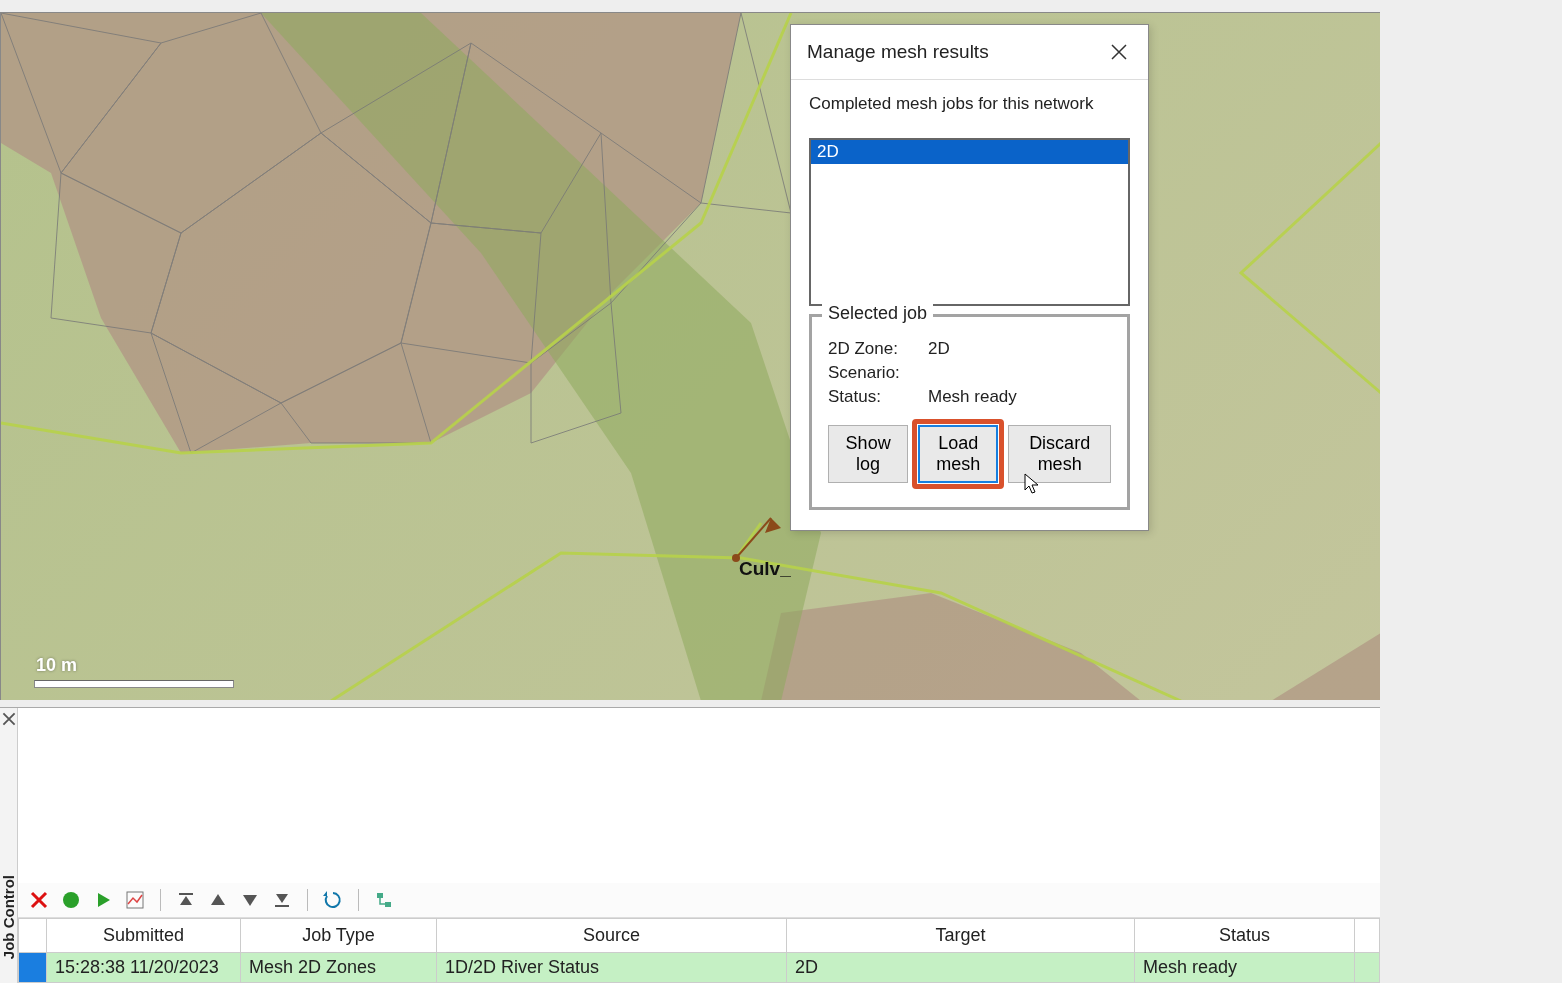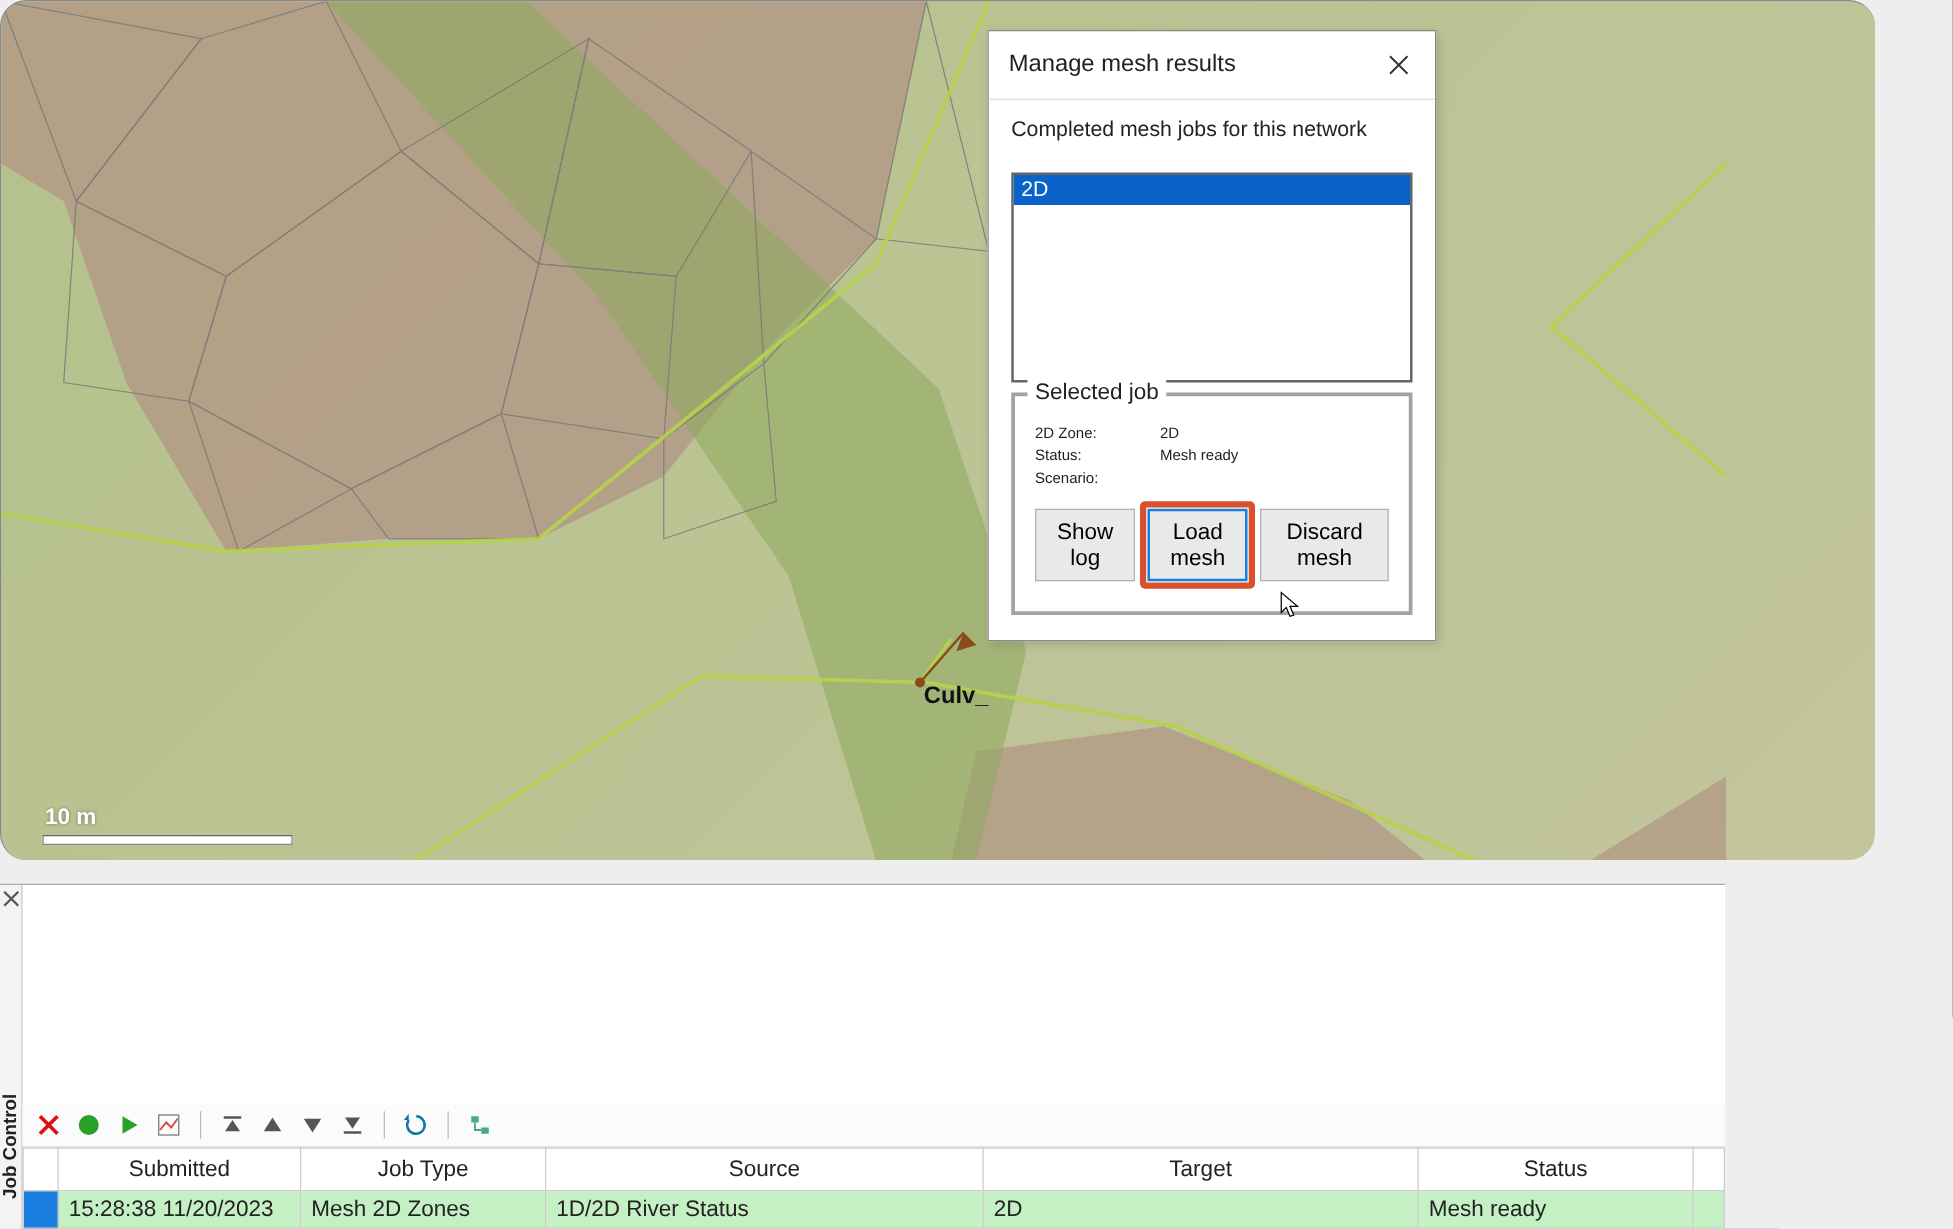--- a/index.html
+++ b/index.html
@@ -1,19 +1,19 @@
 <!DOCTYPE html>
 <html><head>
 <meta charset="utf-8">
 <style>
   * { box-sizing: border-box; }
   body { margin: 0; font-family: "Segoe UI", Tahoma, sans-serif; font-size: 16px; color: #222; background: #eee; overflow: hidden; width: 1562px; height: 983px; position: relative; }
 
   
-  .map { position: absolute; left: 0; top: 0; width: 1500px; height: 688px; background: linear-gradient(135deg, #b4c28c 0%, #c3c59c 100%); border-left: 1px solid #888; border-top: 1px solid #888; overflow: hidden; border-radius: 21px; }
+  .map { position: absolute; left: 0; top: 12px; width: 1380px; height: 688px; background: linear-gradient(135deg, #b4c28c 0%, #c3c59c 100%); border-left: 1px solid #888; border-top: 1px solid #888; overflow: hidden; }
   .map svg { position: absolute; left: 0; top: 0; width: 1380px; height: 688px; }
   .node-label { position: absolute; font-weight: bold; color: #111; font-size: 19px; }
 
   .scale { position: absolute; bottom: 12px; display: flex; flex-direction: column; gap: 4px; }
   .scale .label { color: #fff; font-weight: bold; font-size: 18px; margin-left: 2px; text-shadow: 0 0 3px rgba(0,0,0,.4); }
   .scale .bar { height: 8px; background: #fff; border: 1px solid #888; border-top: 1px solid #666; }
   .scale1 { left: 8px; margin-left: 25px; }
   .scale1 .bar { width: 200px; }
   .scale2 { left: 218px; }
   .scale2 .bar { width: 305px; }
@@ -24,21 +24,21 @@
   .dialog-title span { font-size: 19px; }
   .dialog-close { width: 34px; height: 34px; display: flex; align-items: center; justify-content: center; cursor: pointer; }
   .dialog-close svg { width: 16px; height: 16px; }
   .dialog-body { padding: 14px 18px 20px; }
   .dlg-label { font-size: 17px; margin-bottom: 24px; }
   .listbox { width: 100%; height: 168px; border: 2px solid #666; background: #fff; }
   .listbox-item { padding: 0 6px; background: #0a63c9; color: #fff; font-size: 17px; line-height: 24px; }
 
   .group { position: relative; border: 3px solid #a3a3a3; margin-top: 8px; padding: 18px 16px 24px; }
   .group .legend { position: absolute; top: -14px; left: 10px; background: #fff; padding: 0 6px; font-size: 18px; }
-  .kv { display: flex; gap: 10px; font-size: 12px; margin: 4px 0; }
+  .kv { display: flex; gap: 10px; font-size: 17px; margin: 4px 0; }
   .kv .k { width: 90px; }
   .btnrow { display: flex; gap: 10px; margin-top: 18px; justify-content: space-between; }
   .btn { padding: 6px 16px; background: #e9e9e9; border: 1px solid #b0b0b0; font-size: 18px; cursor: pointer; }
   .btn.primary { background: #e9e9e9; border: 2px solid #177fe0; }
   .highlight-wrap { position: relative; display: inline-block; }
   .highlight-wrap::after { content:''; position:absolute; left:-6px; top:-6px; right:-6px; bottom:-6px; border:5px solid #d9512c; border-radius:4px; pointer-events:none; }
   .close-row { display:flex; justify-content:flex-end; margin-top:22px; }
 
   
   .cursor { position: absolute; width: 18px; height: 22px; z-index: 60; }
@@ -126,26 +126,26 @@
       <div class="listbox-item">2D</div>
     </div>
 
     <div class="group">
       <span class="legend">Selected job</span>
       <div class="kv">
           <span class="k">2D Zone:</span>
           <span>2D</span>
         </div>
       <div class="kv">
+          <span class="k">Scenario:</span>
+          <span></span>
+        </div>
+      <div class="kv">
           <span class="k">Status:</span>
           <span>Mesh ready</span>
-        </div>
-      <div class="kv">
-          <span class="k">Scenario:</span>
-          <span></span>
         </div>
       <div class="btnrow">
         <button class="btn">Show log</button>
         <span class="highlight-wrap">
           <button class="btn primary">Load mesh</button>
         </span>
         <button class="btn">Discard mesh</button>
       </div>
     </div>
 

